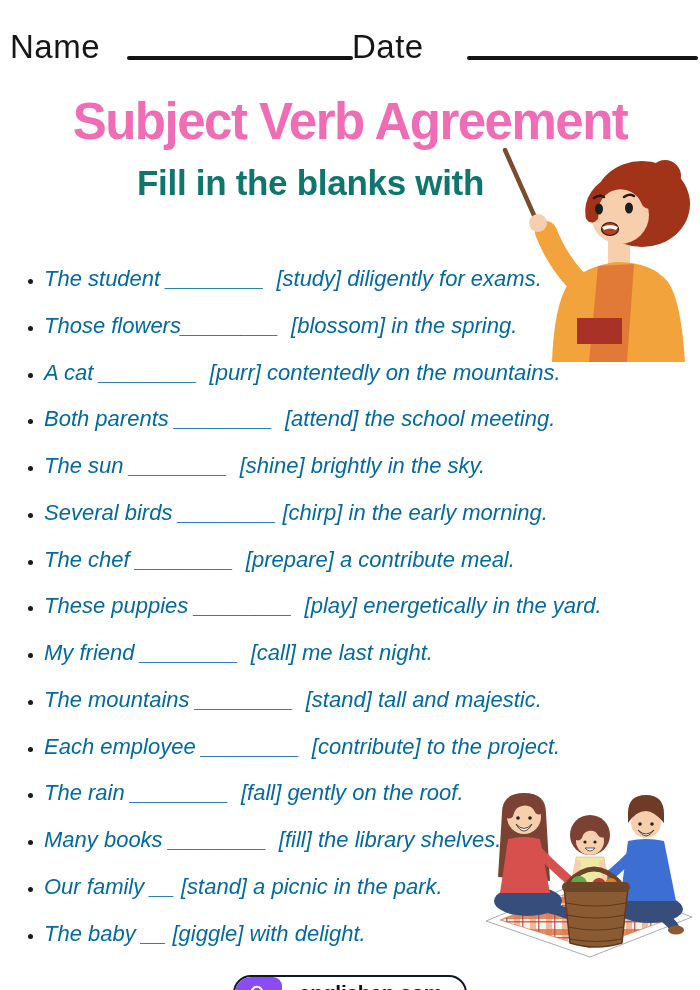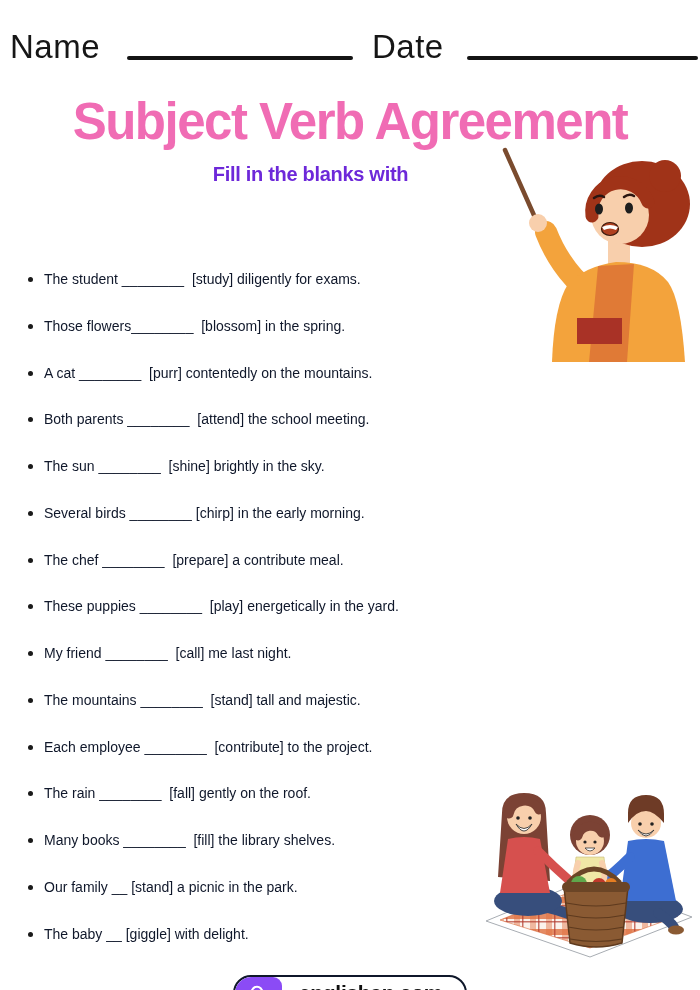--- a/index.html
+++ b/index.html
@@ -16,21 +16,21 @@
   
   .hdr-label {
     position: absolute;
     top: 4px;
     font-size: 33px;
     font-weight: 400;
     color: #161616;
     letter-spacing: 0.5px;
   }
   .hdr-label.name { left: 10px; }
-  .hdr-label.date { left: 372px; }
+  .hdr-label.date { left: 352px; }
   .hdr-line {
     position: absolute;
     top: 32px;
     height: 4px;
     background: #141414;
     border-radius: 3px;
   }
   .hdr-line.name-line { left: 127px; width: 226px; }
   .hdr-line.date-line { left: 467px; width: 231px; }
 
@@ -45,42 +45,43 @@
     font-weight: 800;
     letter-spacing: -1.5px;
     color: #F06CB4;
   }
   .subtitle {
     position: absolute;
     top: 138px;
     left: 58px;
     width: 505px;
     text-align: center;
-    font-size: 20px;
+    font-size: 35px;
     font-weight: 800;
     line-height: 1.2;
     letter-spacing: -0.3px;
-    color: #6d28d9;
+    color: #0f766e;
   }
 
   
   .sentence-list {
     position: absolute;
     top: 232px;
     left: 26px;
     width: 660px;
     list-style: disc outside;
     padding-left: 18px;
   }
   .sentence-list li {
     height: 46.75px;
     line-height: 46.75px;
-    font-size: 14px;
-    color: #0f172a;
+    font-size: 22px;
+    color: #0369a1;
     white-space: pre;
+    font-style: italic;
   }
   .sentence-list li::marker { color: #1a1a1a; font-size: 15px; }
 
   
   .teacher-illo { position: absolute; left: 494px; top: 110px; width: 206px; height: 228px; }
   .family-illo  { position: absolute; left: 478px; top: 757px; width: 222px; height: 178px; }
 
   
   .footer-pill {
     position: absolute;

